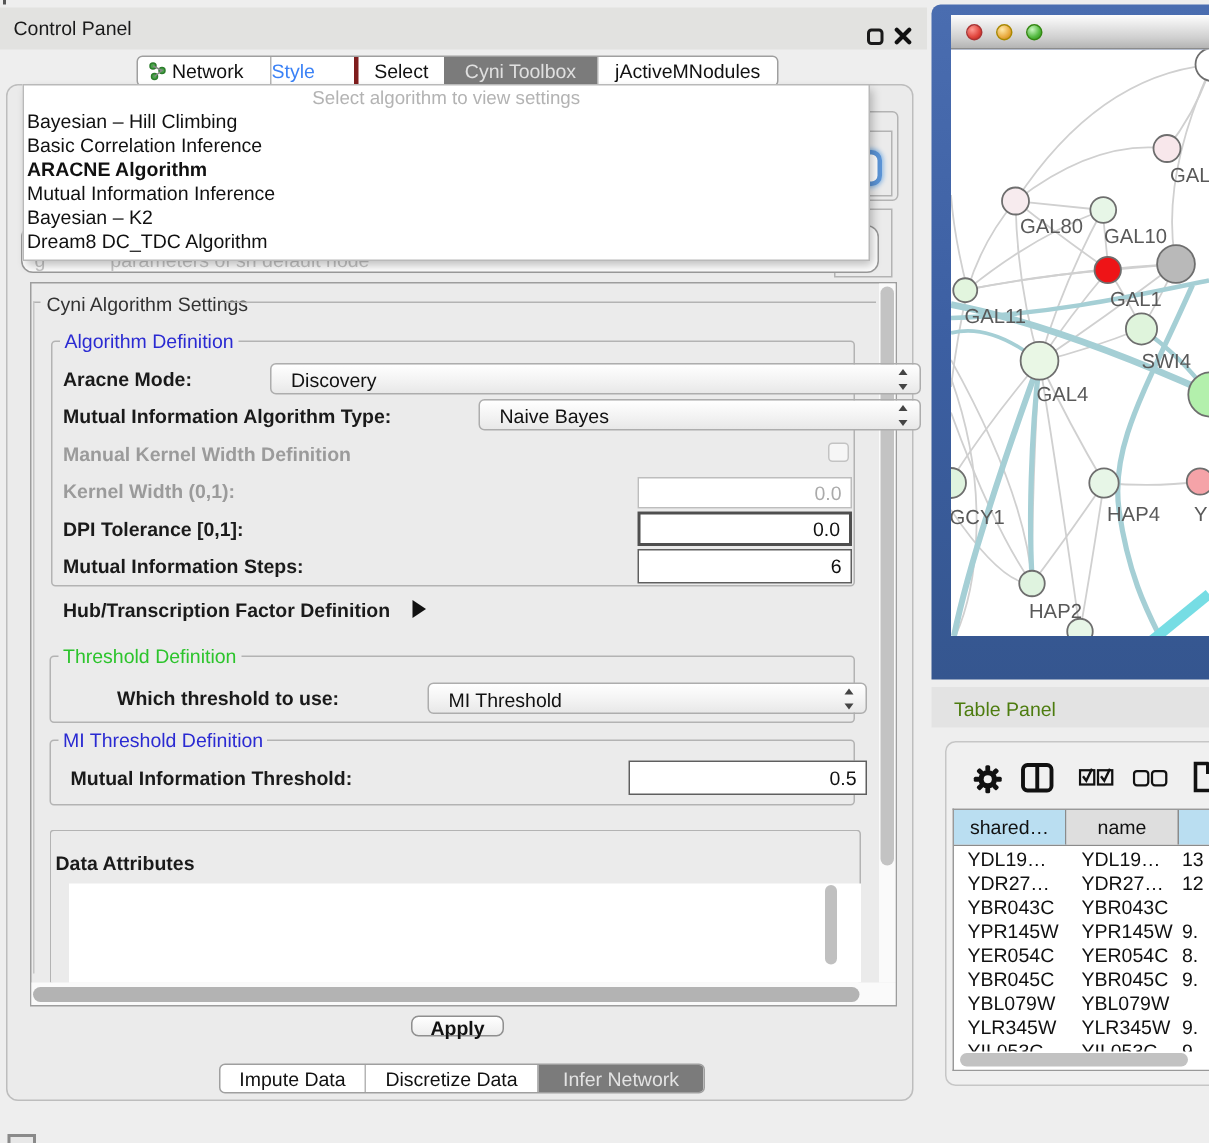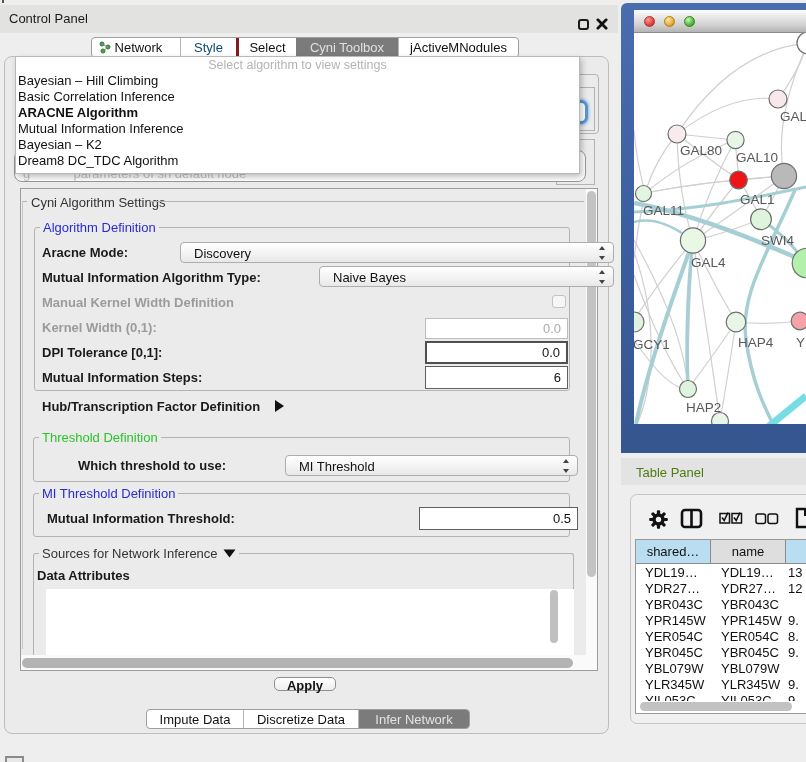--- a/index.html
+++ b/index.html
@@ -94,44 +94,41 @@
         <path d="M4 15 L7 11 L1 11 Z" fill="#444"></path>
       </svg>
   </div>
 
   <div class="abs groupline" style="left:33px;top:493px;width:537px;height:44px;"></div>
   <div class="abs" style="left:39px;top:486px;font-size:13px;color:#2a2ad2;background:#ebebeb;padding:0 3px;">MI Threshold Definition</div>
   <div class="abs blbl" style="left:47px;top:511px;">Mutual Information Threshold:</div>
   <div class="tf" style="left:419px;top:507px;width:159px;height:23px;border:1px solid #5f5f5f;line-height:21px;">0.5</div>
 
   <div class="abs" style="left:33px;top:553px;width:541px;height:102px;border:1px solid #b3b3b3;border-bottom:none;border-radius:3px 3px 0 0;"></div>
-  <div class="abs lbl" style="left:39px;top:546px;background:#ebebeb;padding:0 3px;">Sources for Network Inference <svg width="13" height="9" viewBox="0 0 13 9" style="margin-left:2px;">
-        <path d="M0.5 0.5 L12.5 0.5 L6.5 8.5 Z" fill="#111"></path>
-      </svg></div>
   <div class="abs blbl" style="left:37px;top:568px;">Data Attributes</div>
 
   <div class="abs" style="left:46px;top:589px;width:528px;height:66px;background:#fff;"></div>
   <div class="abs" style="left:550px;top:590px;width:8px;height:53px;background:#c0c0c0;border-radius:4px;"></div>
 
   <div class="abs" style="left:274px;top:677px;width:62px;height:14px;background:linear-gradient(#ffffff,#ededed);border:1px solid #8f8f8f;border-radius:5px;text-align:center;font-size:13px;font-weight:bold;color:#111;line-height:16px;">Apply</div>
 
   <div class="abs" style="left:146px;top:709px;width:324px;height:20px;background:#fff;border:1px solid #9f9f9f;border-radius:4px;overflow:hidden;display:flex;">
     <div style="width:97px;text-align:center;font-size:13px;color:#111;line-height:19px;border-right:1px solid #b5b5b5;">Impute Data</div>
     <div style="width:115px;text-align:center;font-size:13px;color:#111;line-height:19px;border-right:1px solid #b5b5b5;">Discretize Data</div>
     <div style="flex:1;text-align:center;font-size:13px;color:#e3e3e3;line-height:19px;background:#7b7b7b;">Infer Network</div>
   </div>
 
   <div class="abs" style="left:91px;top:37px;width:428px;height:21px;background:#fff;border:1px solid #9f9f9f;border-radius:4px;overflow:hidden;display:flex;">
     <div style="width:89px;font-size:13px;color:#111;line-height:20px;border-right:1px solid #b5b5b5;padding-left:7px;"><svg width="12" height="13" viewBox="0 0 12 13" style="vertical-align:-2px;">
           <circle cx="3" cy="3" r="2" fill="#4aa54a" stroke="#2c7d2c"></circle>
           <circle cx="9" cy="6" r="2" fill="#4aa54a" stroke="#2c7d2c"></circle>
           <circle cx="4" cy="10" r="2" fill="#4aa54a" stroke="#2c7d2c"></circle>
           <path d="M3 3 L9 6 L4 10" stroke="#888" fill="none"></path>
         </svg> Network</div>
-    <div style="width:58px;text-align:center;font-size:13px;color:#0c4a6e;line-height:20px;border-right:3px solid #7f1d1d;">Style</div>
+    <div style="width:58px;font-size:13px;color:#3b82f6;line-height:20px;border-right:3px solid #7f1d1d;">Style</div>
     <div style="width:57px;text-align:center;font-size:13px;color:#111;line-height:20px;">Select</div>
     <div style="width:102px;text-align:center;font-size:13px;color:#e0e0e0;line-height:20px;background:#7b7b7b;">Cyni Toolbox</div>
     <div style="flex:1;text-align:center;font-size:13px;color:#111;line-height:20px;border-left:1px solid #b5b5b5;">jActiveMNodules</div>
   </div>
 
   <div class="abs" style="left:560px;top:74px;width:39px;height:60px;border:1px solid #b3b3b3;border-radius:4px;background:#ebebeb;"></div>
   <div class="abs" style="left:556px;top:87px;width:39px;height:44px;border:1px solid #b3b3b3;background:#ebebeb;"></div>
   <div class="abs" style="left:572px;top:100px;width:16px;height:24px;border:3px solid #5b94d6;border-radius:7px;background:#fff;box-shadow:0 0 3px 1px #8cb8e4;"></div>
   <div class="abs" style="left:556px;top:139px;width:39px;height:46px;border:1px solid #b3b3b3;background:#ebebeb;"></div>
   <div class="abs" style="left:14px;top:150px;width:572px;height:32px;border:1px solid #9a9a9a;border-radius:8px;background:#fff;overflow:hidden;">

